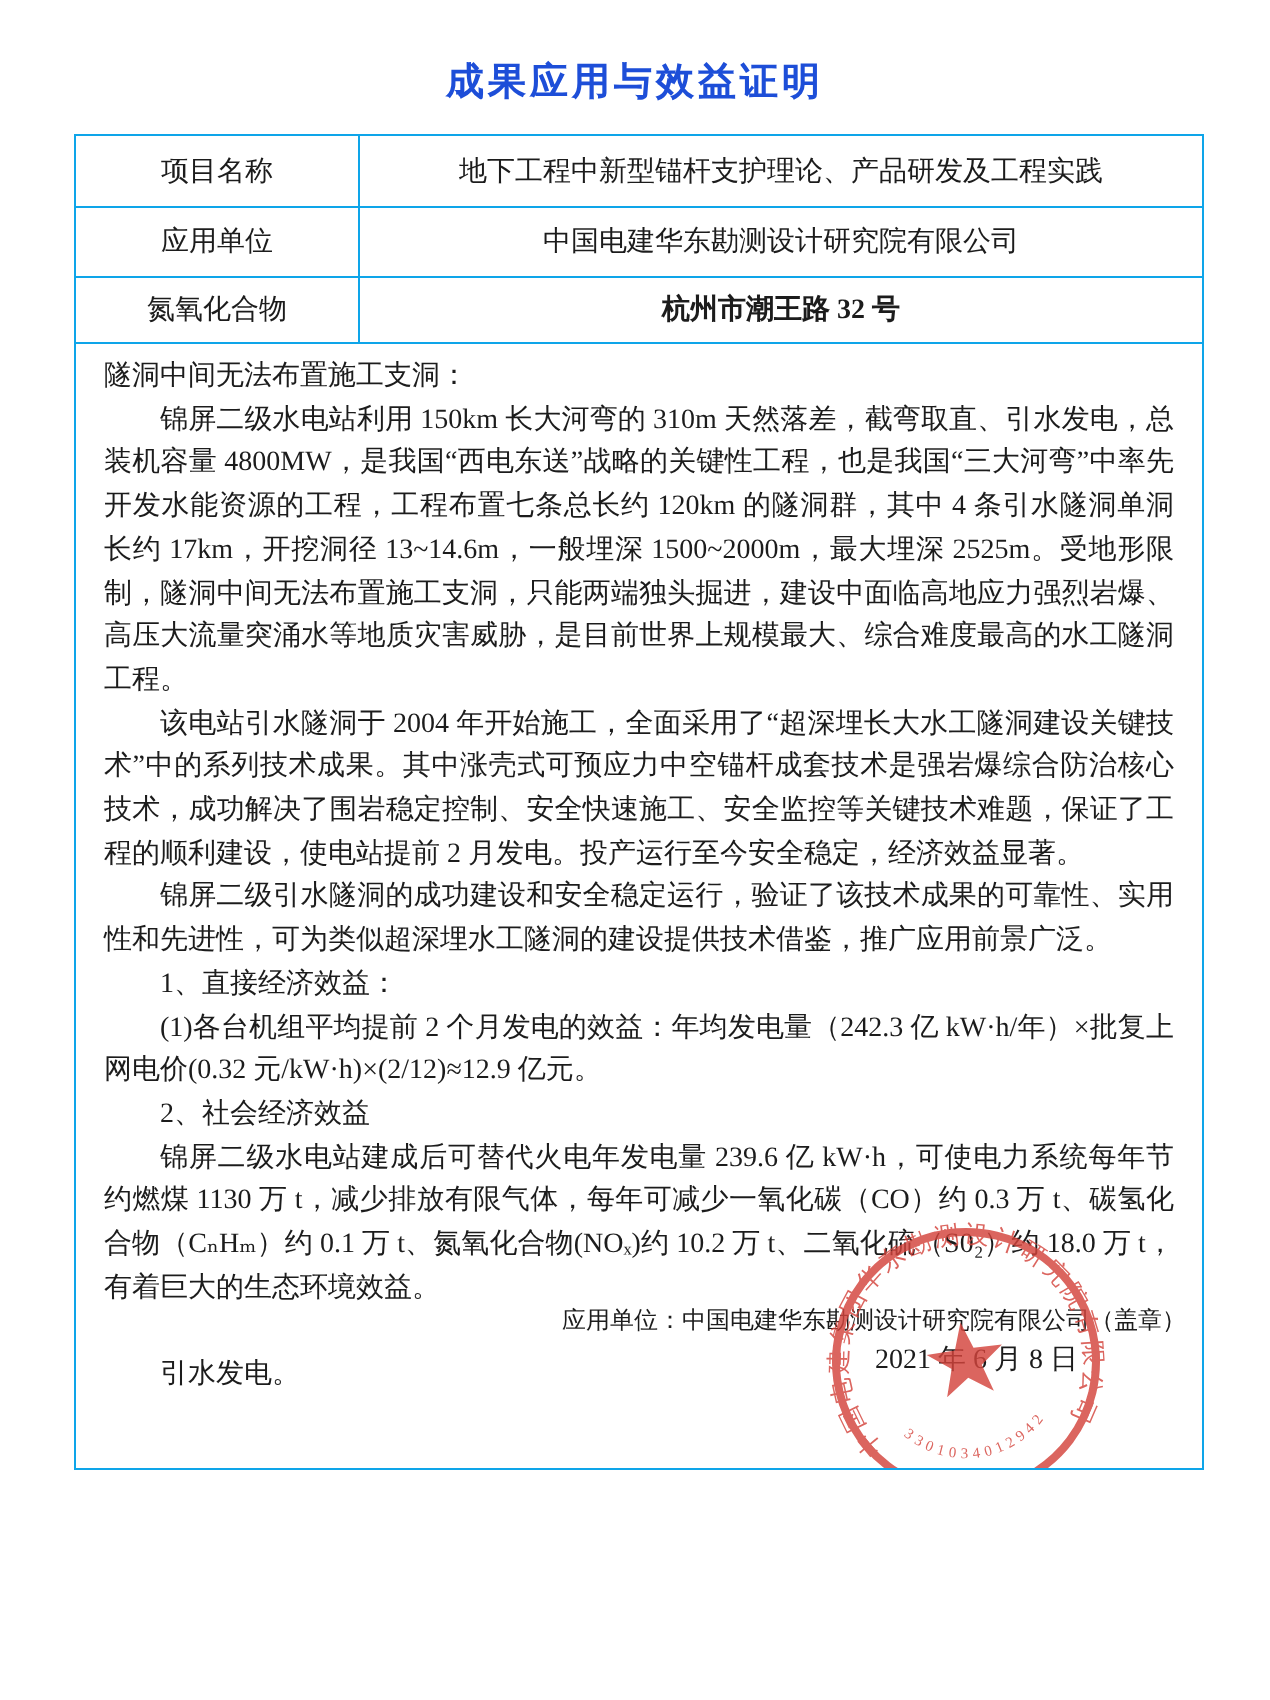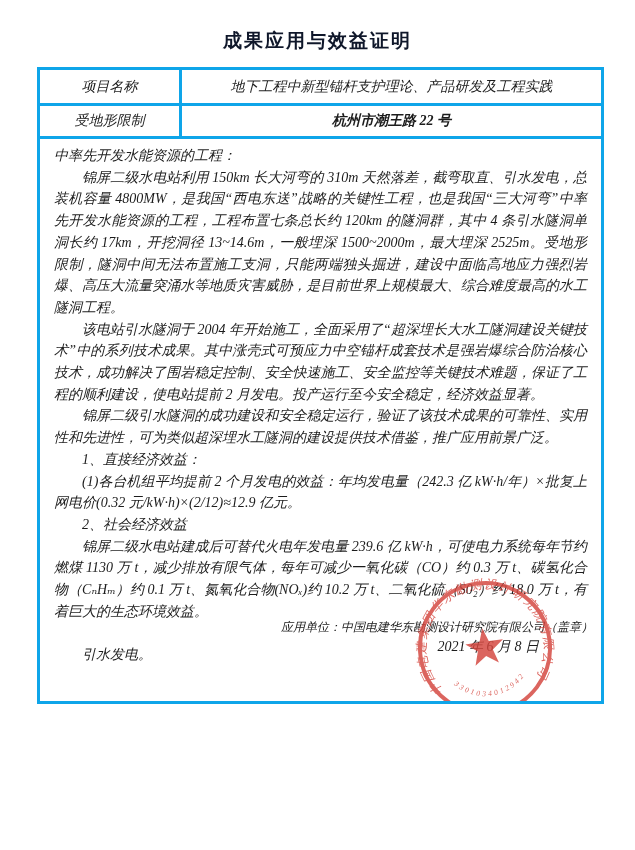--- a/index.html
+++ b/index.html
@@ -3,30 +3,30 @@
 <meta charset="utf-8">
 <style>
   html,body{margin:0;padding:0;}
   body{
     width:635px;height:850px;background:#ffffff;
     font-family:"Liberation Serif","DejaVu Serif",serif;
     color:#1c1c1c;position:relative;overflow:hidden;
   }
   .title{
     margin:28px 0 0 0;text-align:center;
-    font-size:19px;font-weight:bold;letter-spacing:2px;color:#0f172a;
+    font-size:19px;font-weight:bold;letter-spacing:2px;color:#1d4ed8;
   }
   table.info-table{
     border-collapse:collapse;table-layout:fixed;
     margin:13px 0 0 37px;width:564px;
   }
   table.info-table td{
-    border:3px solid #0ea5e9;
+    border:1px solid #0ea5e9;
     font-size:14px;vertical-align:middle;text-align:center;
-    padding:0 4px;overflow:hidden;font-style:italic;
+    padding:0 4px;overflow:hidden;
   }
   td.lbl{width:142px;}
   .r1{height:36px;} .r2{height:35px;} .r3{height:38px;} .r4{height:33px;} .r5{height:34px;}
   td.bold-val{font-weight:bold;}
   td.content-cell{
     height:562px;vertical-align:top;text-align:left;
     position:relative;padding:0;
   }
   .cell-inner{
     position:relative;width:100%;height:100%;
@@ -66,30 +66,34 @@
       <col style="width:142px">
         <col style="width:96px">
         <col style="width:160px">
         <col style="width:166px">
     </colgroup>
     <tbody>
       <tr class="r1">
         <td class="lbl">项目名称</td>
         <td colspan="3">地下工程中新型锚杆支护理论、产品研发及工程实践</td>
       </tr>
+      <tr class="r2">
+        <td class="lbl">应用单位</td>
+        <td colspan="3">中国电建华东勘测设计研究院有限公司</td>
+      </tr>
       <tr class="r4">
-        <td class="lbl">受地形限制</td>
-        <td colspan="3" class="bold-val">杭州市潮王路 22 号</td>
+        <td class="lbl">氮氧化合物</td>
+        <td colspan="3" class="bold-val">杭州市潮王路 32 号</td>
       </tr>
       <tr>
         <td colspan="4" class="content-cell">
           <div class="cell-inner">
 
             <div class="bodytext">
-              <p class="no-indent">中率先开发水能资源的工程：</p>
+              <p class="no-indent">隧洞中间无法布置施工支洞：</p>
               <p>锦屏二级水电站利用 150km 长大河弯的 310m 天然落差，截弯取直、引水发电，总装机容量 4800MW，是我国“西电东送”战略的关键性工程，也是我国“三大河弯”中率先开发水能资源的工程，工程布置七条总长约 120km 的隧洞群，其中 4 条引水隧洞单洞长约 17km，开挖洞径 13~14.6m，一般埋深 1500~2000m，最大埋深 2525m。受地形限制，隧洞中间无法布置施工支洞，只能两端独头掘进，建设中面临高地应力强烈岩爆、高压大流量突涌水等地质灾害威胁，是目前世界上规模最大、综合难度最高的水工隧洞工程。</p>
               <p>该电站引水隧洞于 2004 年开始施工，全面采用了“超深埋长大水工隧洞建设关键技术”中的系列技术成果。其中涨壳式可预应力中空锚杆成套技术是强岩爆综合防治核心技术，成功解决了围岩稳定控制、安全快速施工、安全监控等关键技术难题，保证了工程的顺利建设，使电站提前 2 月发电。投产运行至今安全稳定，经济效益显著。</p>
               <p>锦屏二级引水隧洞的成功建设和安全稳定运行，验证了该技术成果的可靠性、实用性和先进性，可为类似超深埋水工隧洞的建设提供技术借鉴，推广应用前景广泛。</p>
               <p>1、直接经济效益：</p>
               <p>(1)各台机组平均提前 2 个月发电的效益：年均发电量（242.3 亿 kW·h/年）×批复上网电价(0.32 元/kW·h)×(2/12)≈12.9 亿元。</p>
               <p>2、社会经济效益</p>
               <p>锦屏二级水电站建成后可替代火电年发电量 239.6 亿 kW·h，可使电力系统每年节约燃煤 1130 万 t，减少排放有限气体，每年可减少一氧化碳（CO）约 0.3 万 t、碳氢化合物（CₙHₘ）约 0.1 万 t、氮氧化合物(NOₓ)约 10.2 万 t、二氧化硫（S0₂）约 18.0 万 t，有着巨大的生态环境效益。</p>
               <p class="closing">引水发电。</p>
             </div>
 

